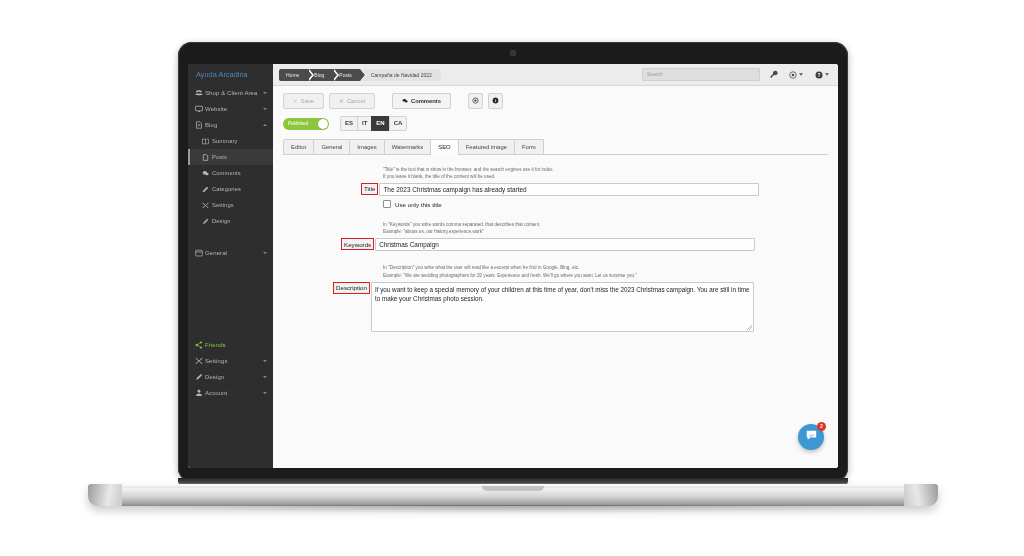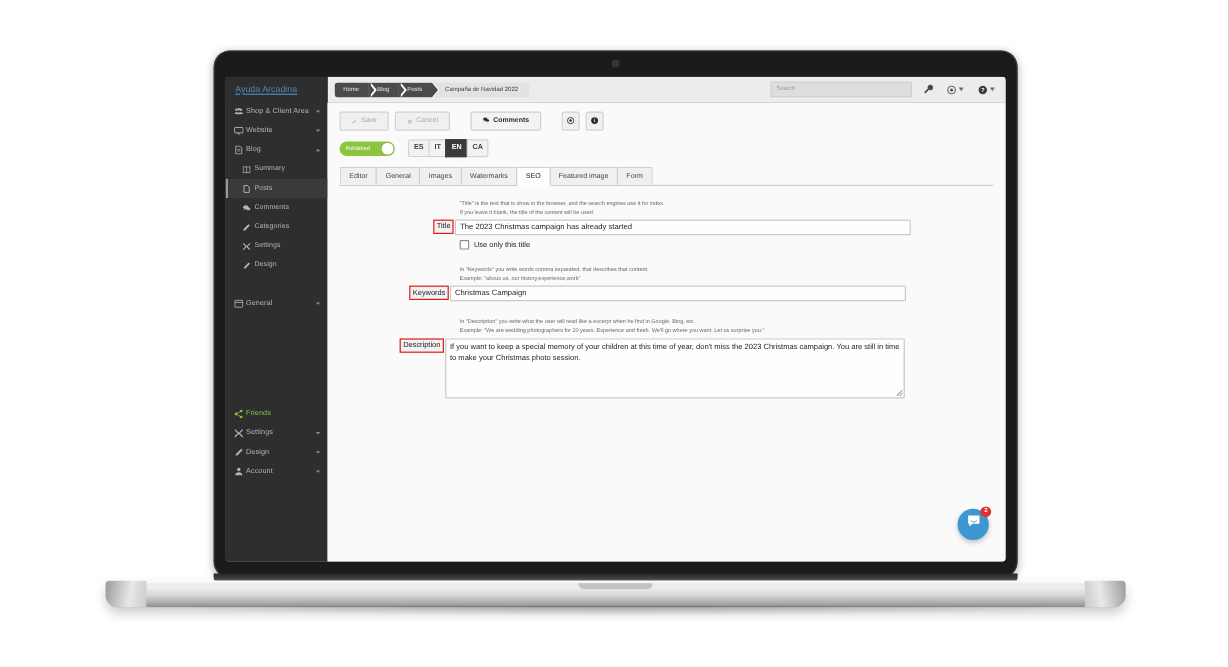--- a/index.html
+++ b/index.html
@@ -63,21 +63,21 @@
   
   .app{position:absolute;inset:0;display:flex;background:#ffffff;}
 
   
   .sidebar{
     width:85px;background:#2e2e2e;color:#b9b9b9;flex:0 0 85px;
     font-size:6px;position:relative;
   }
   .brand{
     height:21px;display:flex;align-items:center;padding-left:8px;
-    color:#4f87b8;font-size:7.4px;background:#2e2e2e;text-decoration:underline;
+    color:#4f87b8;font-size:7.4px;background:#2e2e2e;
   }
   .nav-item{
     display:flex;align-items:center;height:16px;padding-left:7px;
     color:#b5b5b5;position:relative;white-space:nowrap;
   }
   .nav-item .ico{width:10px;flex:0 0 10px;display:flex;align-items:center;justify-content:flex-start;}
   .nav-item .ico svg{display:block;}
   .nav-item .lbl{font-size:6px;letter-spacing:.1px;}
   .nav-item .caret{
     position:absolute;right:6px;top:50%;margin-top:-1px;

